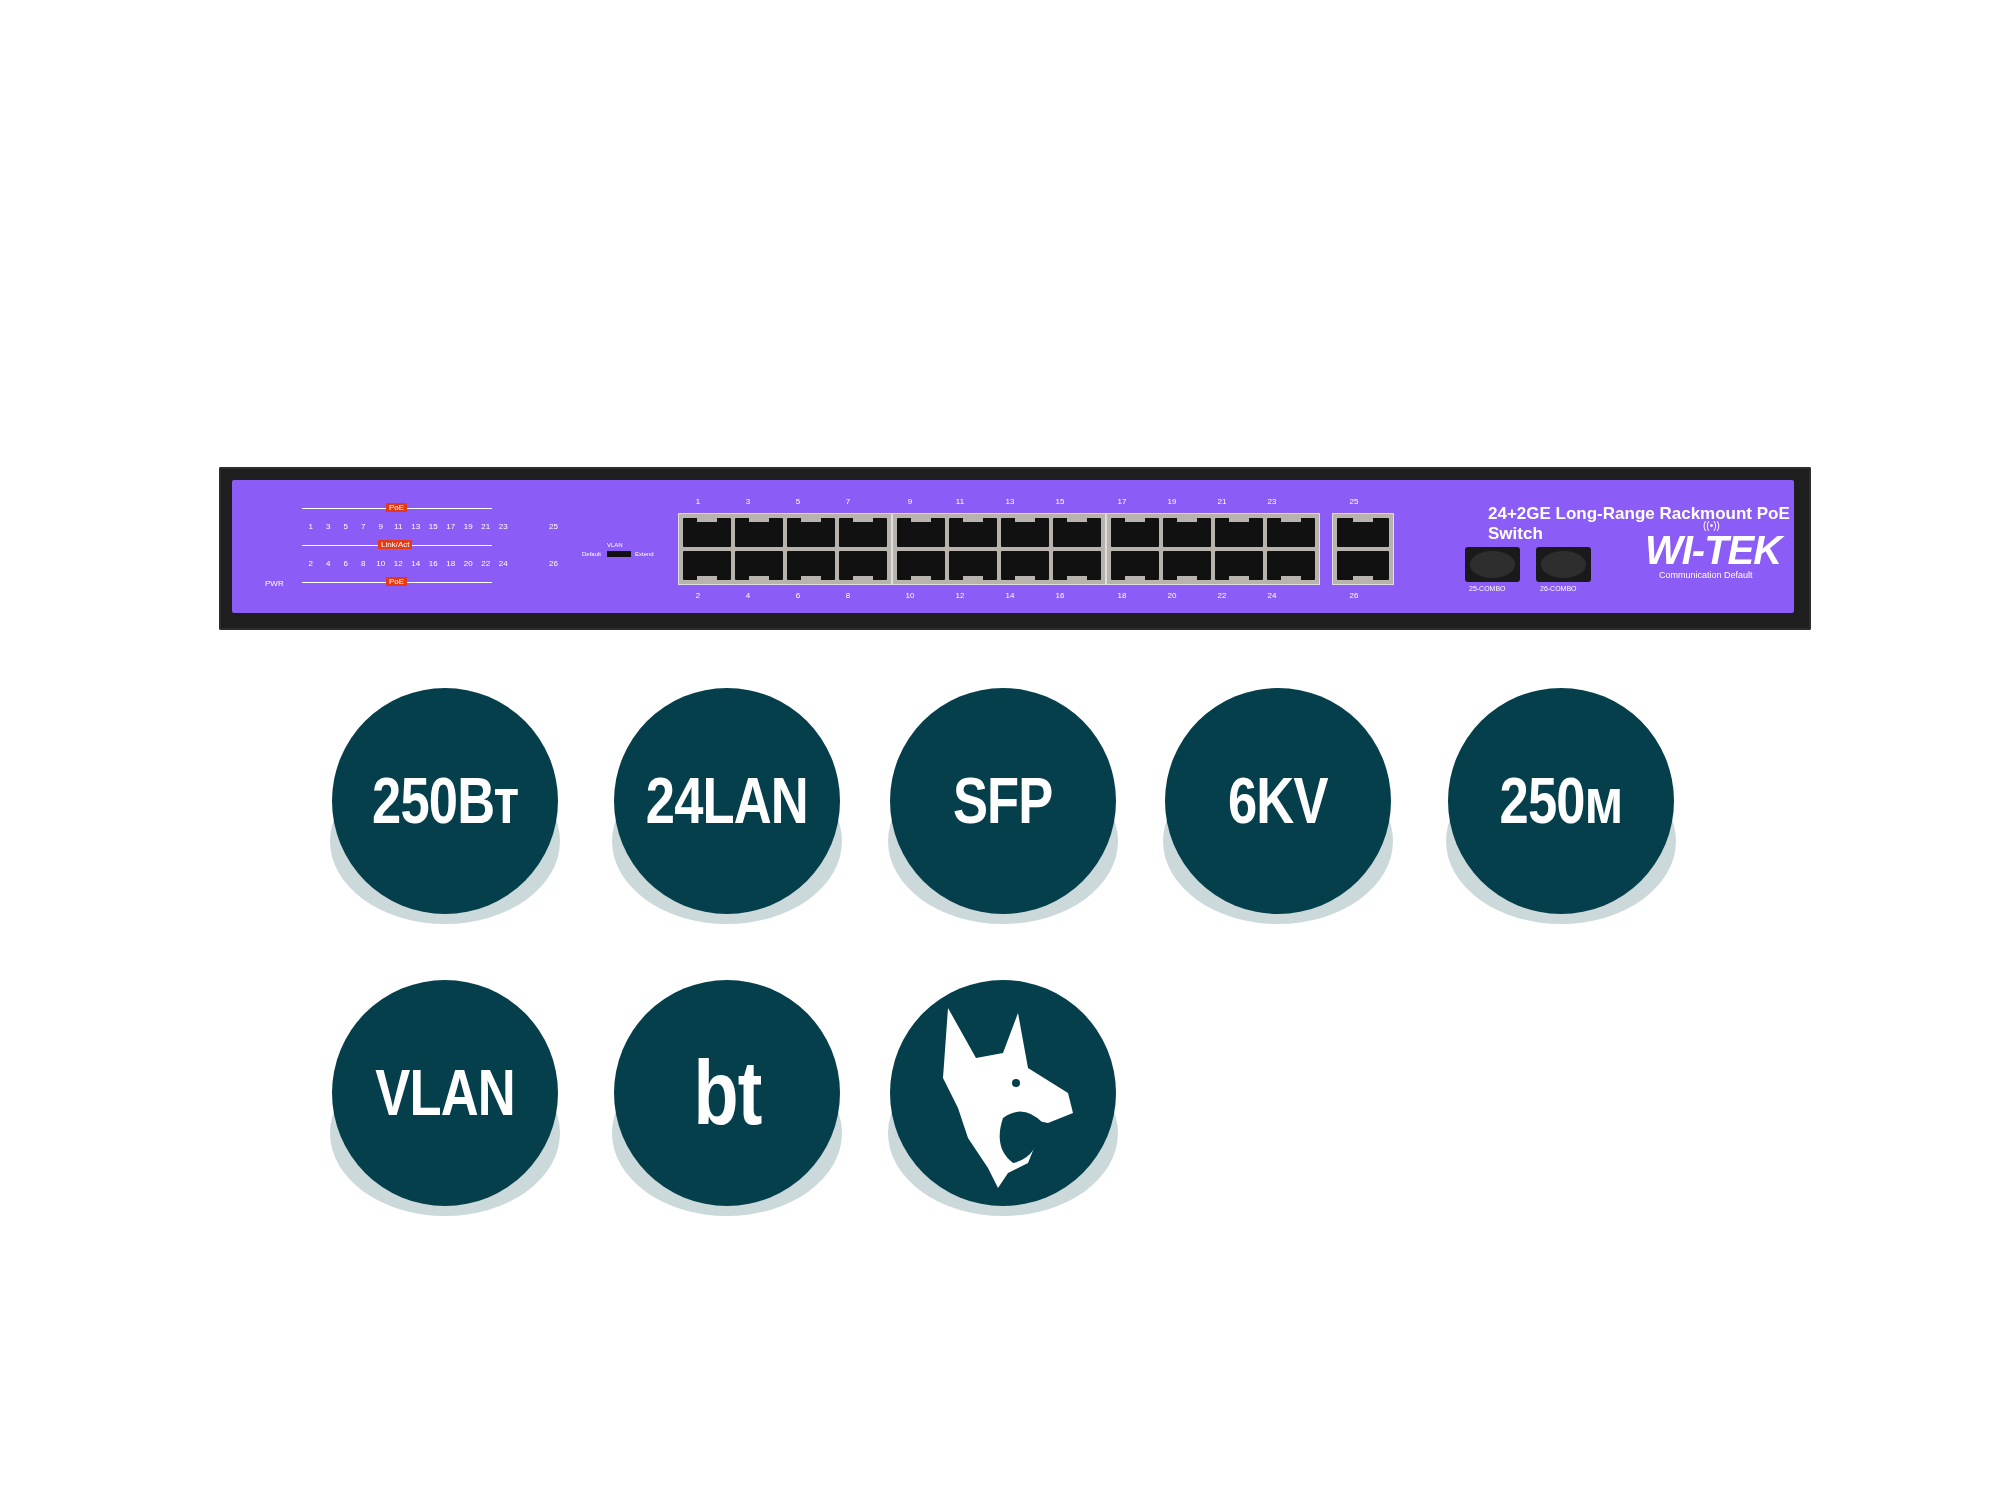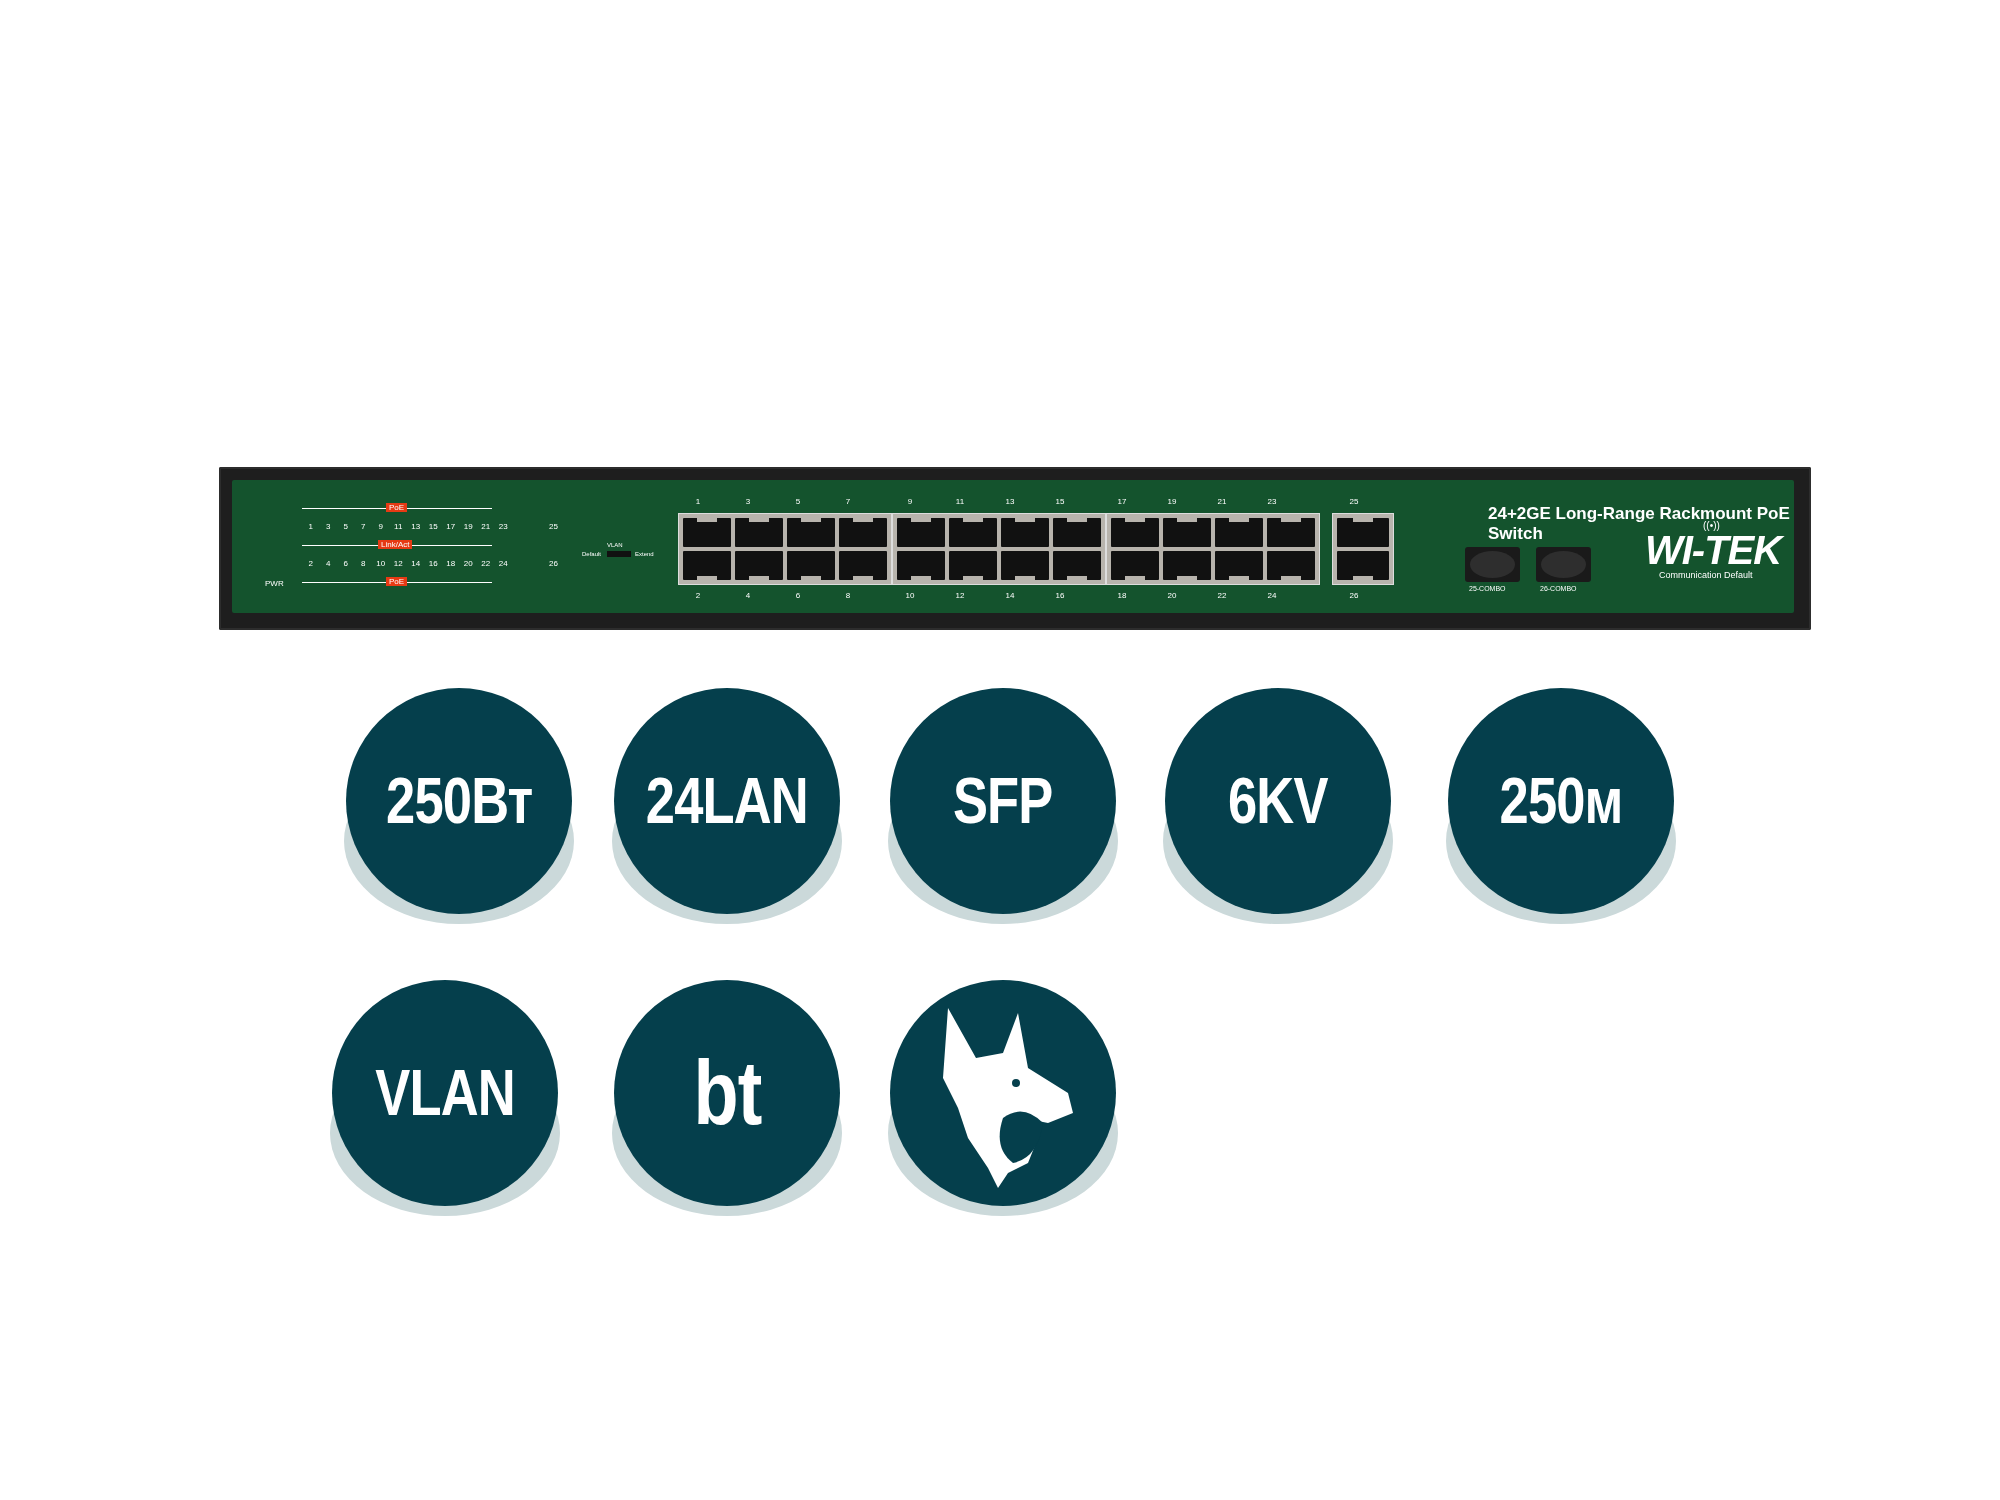--- a/index.html
+++ b/index.html
@@ -1,19 +1,19 @@
 <!DOCTYPE html>
 <html><head>
 <meta charset="utf-8">
 <style>
   html,body{margin:0;padding:0;background:#ffffff;}
   body{width:2000px;height:1500px;position:relative;overflow:hidden;font-family:"Liberation Sans",sans-serif;}
   .switch{position:absolute;left:219px;top:467px;width:1592px;height:163px;background:#1e1e1e;border-radius:2px;
     box-shadow:inset 0 0 0 2px #2d2d2d;}
-  .faceplate{position:absolute;left:13px;top:13px;width:1562px;height:133px;background:#14532d;border-radius:2px;}
+  .faceplate{position:absolute;left:13px;top:13px;width:1562px;height:133px;background:#8b5cf6;border-radius:2px;}
   .led-area{position:absolute;left:30px;top:20px;width:400px;height:100px;color:#fff;font-size:8px;}
   .led-row{position:absolute;left:40px;display:flex;gap:0;}
   .led-row span{display:inline-block;width:17.5px;text-align:center;font-size:8px;color:#fff;}
   .bracket{position:absolute;left:40px;width:190px;border-top:1px solid #fff;}
   .brk-label{position:absolute;background:#e63a14;padding:0 3px;font-size:8px;color:#fff;}
   .pwr{position:absolute;left:3px;top:79px;font-size:8px;color:#fff;}
   .vlan{position:absolute;left:350px;top:58px;color:#fff;font-size:6px;}
   .vlan-switch{position:absolute;left:25px;top:13px;width:24px;height:6px;background:#111;}
   .port-block{position:absolute;top:33px;height:72px;background:#b8b4ad;border:1px solid #ddd;display:grid;grid-template-columns:repeat(4,1fr);grid-template-rows:1fr 1fr;gap:4px;padding:4px;box-sizing:border-box;}
   .port{background:#111;border-radius:1px;position:relative;}
@@ -159,21 +159,21 @@
     <span class="sfp-label" style="left:1308px;">26-COMBO</span>
 
     <div class="logo">
       <span class="wave">((•))</span>
       <div class="logo-main">WI-TEK</div>
       <div class="logo-sub">Communication Default</div>
     </div>
   </div>
 </div>
 
-<div class="badge" style="left:344px;top:688px;">
+<div class="badge" style="left:330px;top:688px;">
   <div class="shadow"></div>
   <div class="disc">
       <span class="label">250Вт</span>
     </div>
 </div>
 <div class="badge" style="left:612px;top:688px;">
   <div class="shadow"></div>
   <div class="disc">
       <span class="label">24LAN</span>
     </div>

